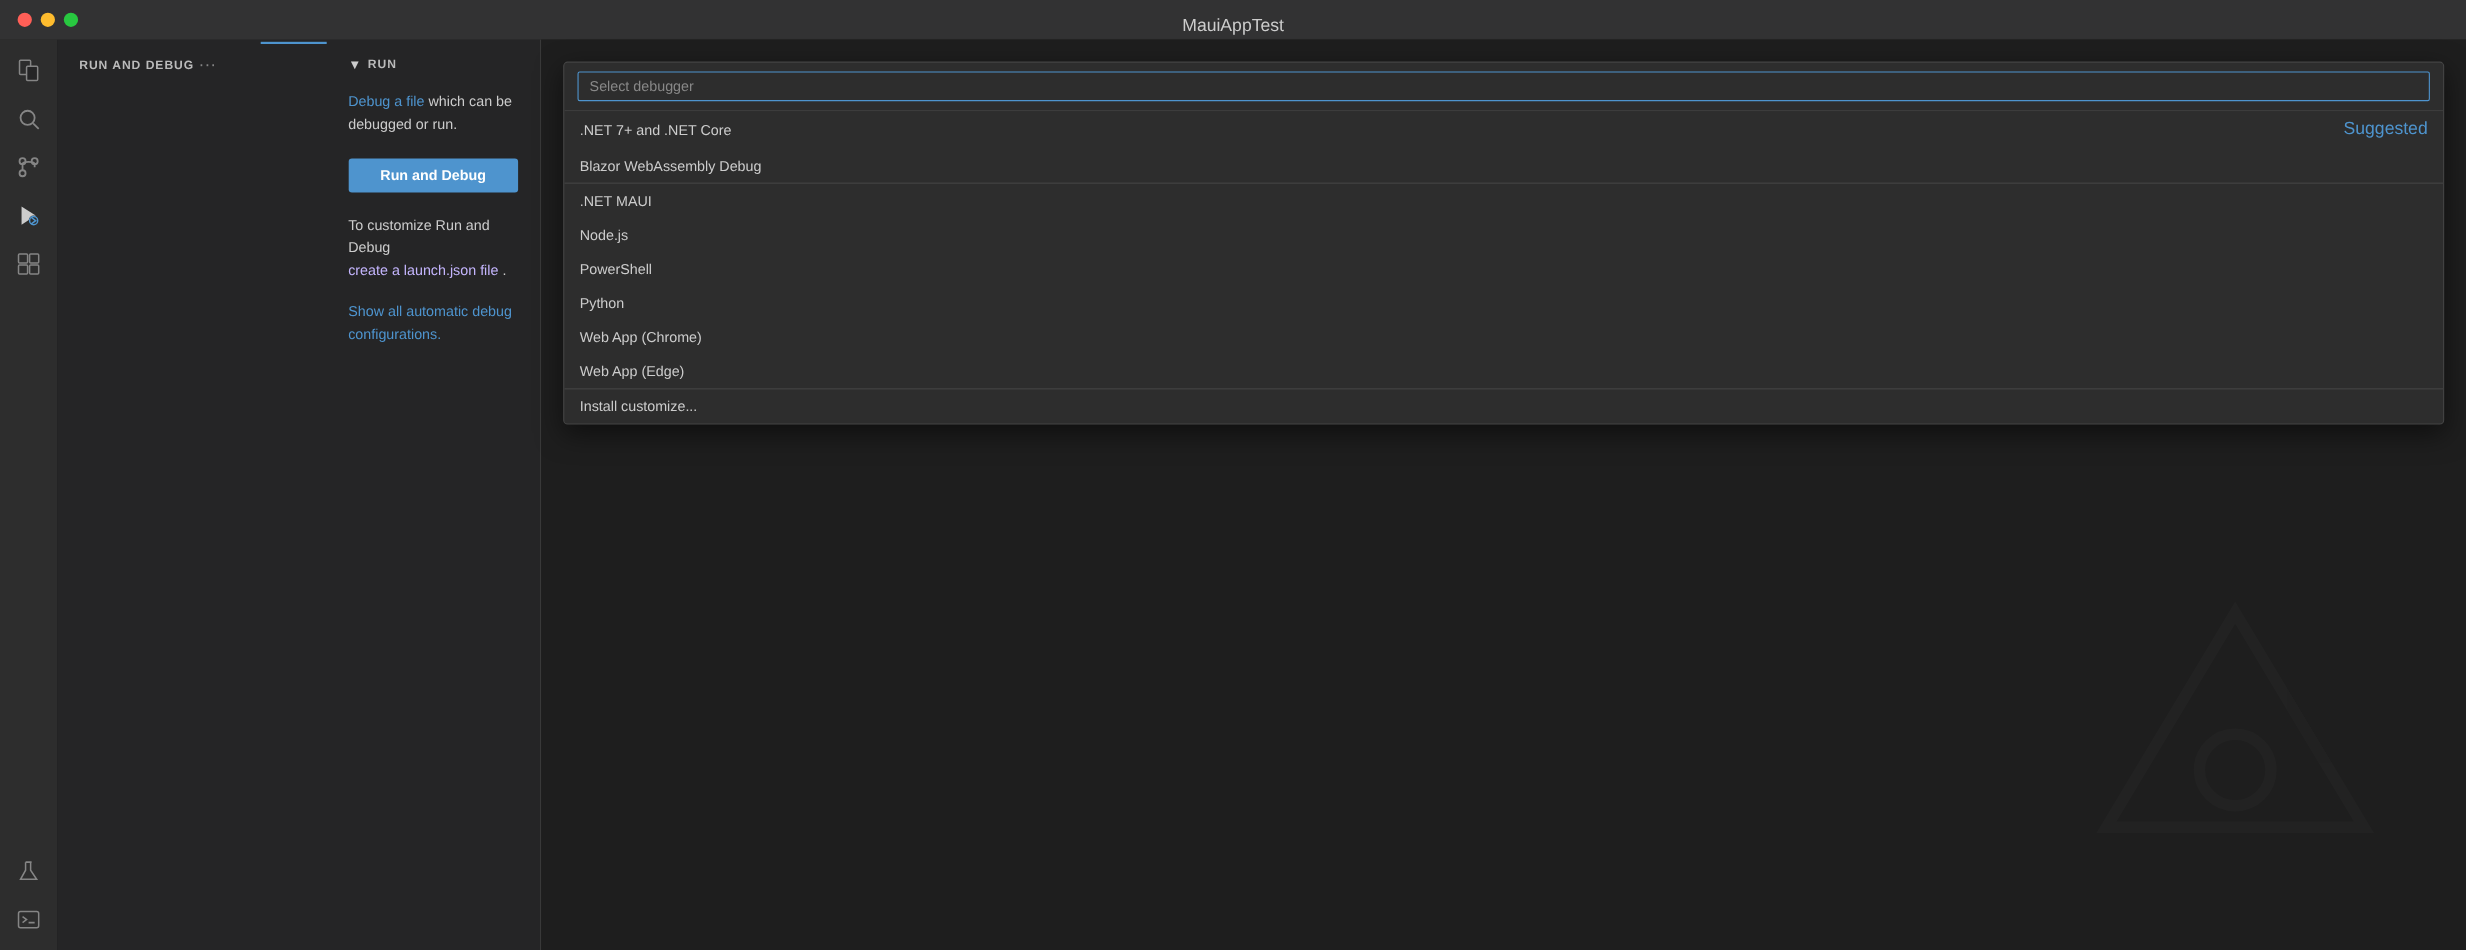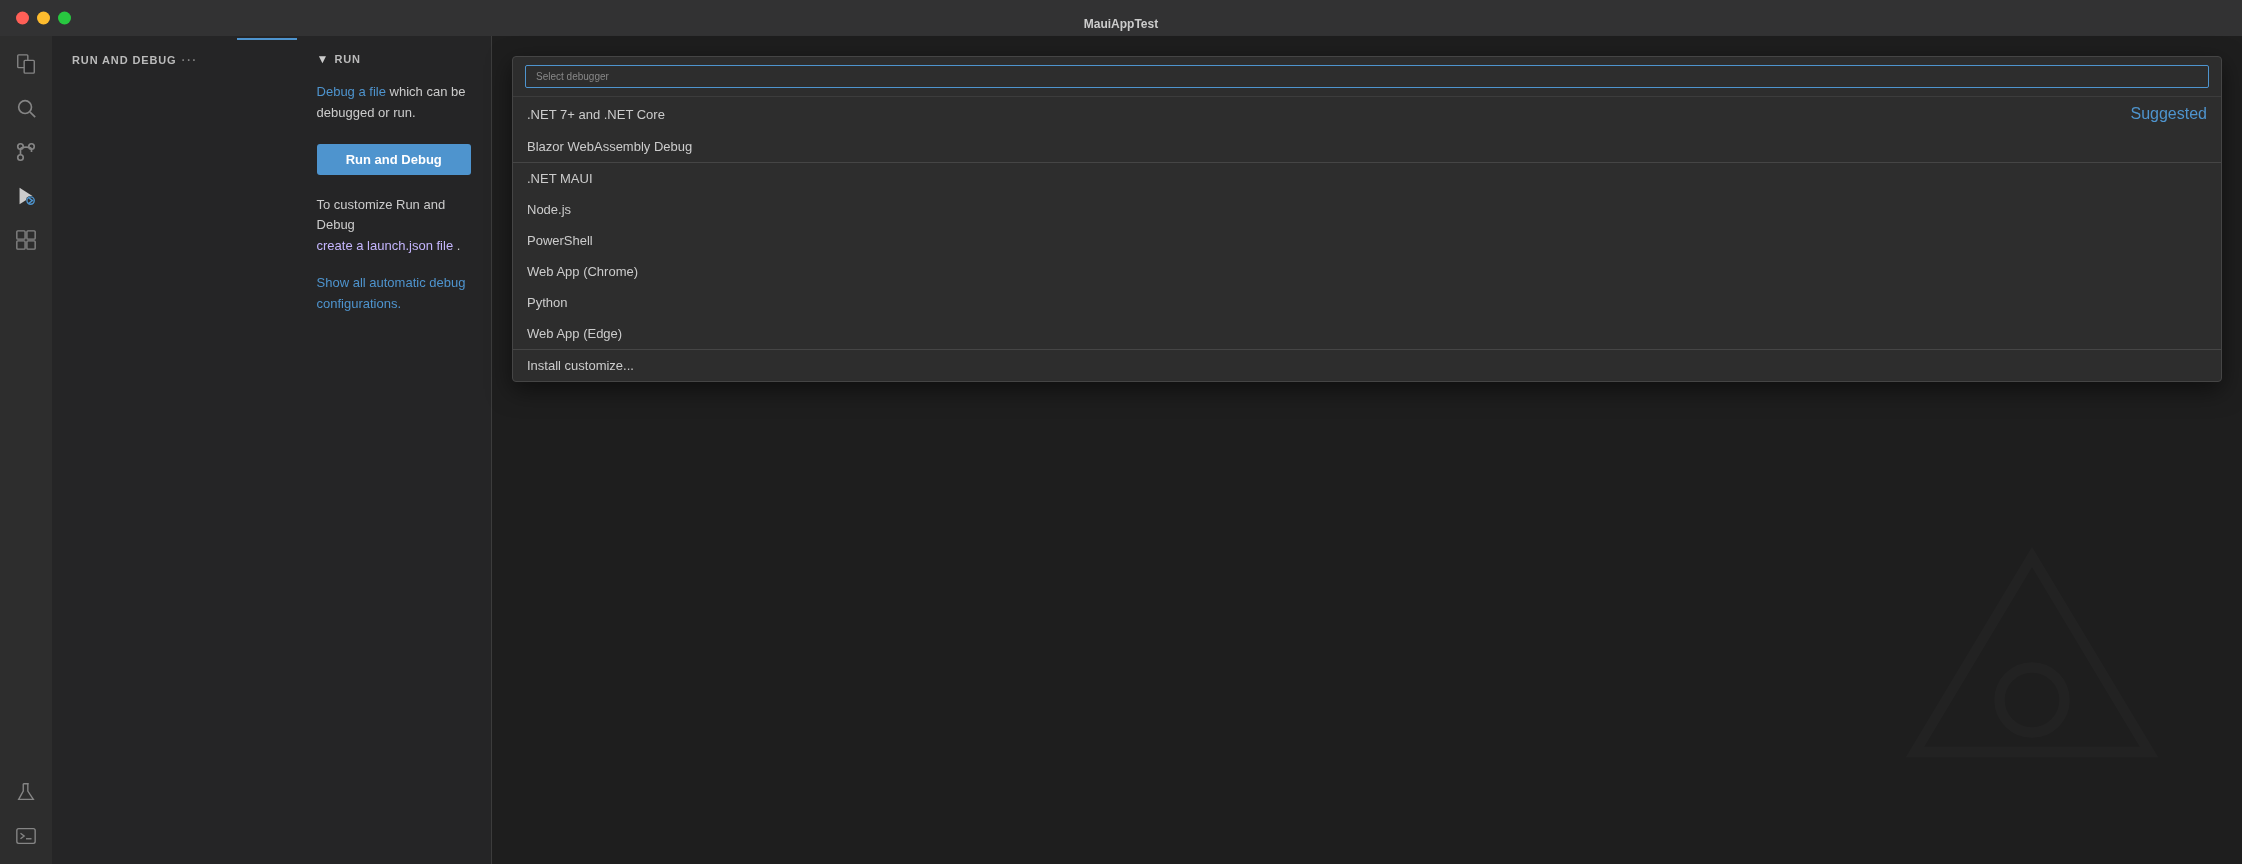--- a/index.html
+++ b/index.html
@@ -17,22 +17,22 @@
       width: 100%;
       height: 36px;
       background: #323233;
       display: flex;
       align-items: center;
       justify-content: center;
       position: relative;
     }
     .titlebar-title {
       color: #cccccc;
-      font-size: 12px;
-      font-weight: 700;
+      font-size: 16px;
+      font-weight: 400;
       margin-top: 11px;
     }
     .traffic-lights {
       position: absolute;
       left: 16px;
       top: 50%;
       transform: translateY(-50%);
       display: flex;
       gap: 8px;
     }
@@ -220,21 +220,21 @@
 
     .dropdown-search {
       padding: 8px 12px;
       border-bottom: 1px solid #3c3c3c;
     }
     .dropdown-search input {
       width: 100%;
       background: transparent;
       border: 1px solid #4e94ce;
       color: #cccccc;
-      font-size: 10px;
+      font-size: 13px;
       padding: 5px 10px;
       outline: none;
       border-radius: 2px;
     }
     .dropdown-search input::placeholder {
       color: #888888;
     }
 
     .dropdown-list {
       list-style: none;
@@ -401,24 +401,24 @@
         <li class="dropdown-item">
           <span>.NET MAUI</span>
         </li>
         <li class="dropdown-item">
           <span>Node.js</span>
         </li>
         <li class="dropdown-item">
           <span>PowerShell</span>
         </li>
         <li class="dropdown-item">
+          <span>Python</span>
+        </li>
+        <li class="dropdown-item">
           <span>Web App (Chrome)</span>
-        </li>
-        <li class="dropdown-item">
-          <span>Python</span>
         </li>
         <li class="dropdown-item has-divider-after">
           <span>Web App (Edge)</span>
         </li>
         <li class="dropdown-item">
           <span>Install customize...</span>
         </li>
       </ul>
     </div>
 

